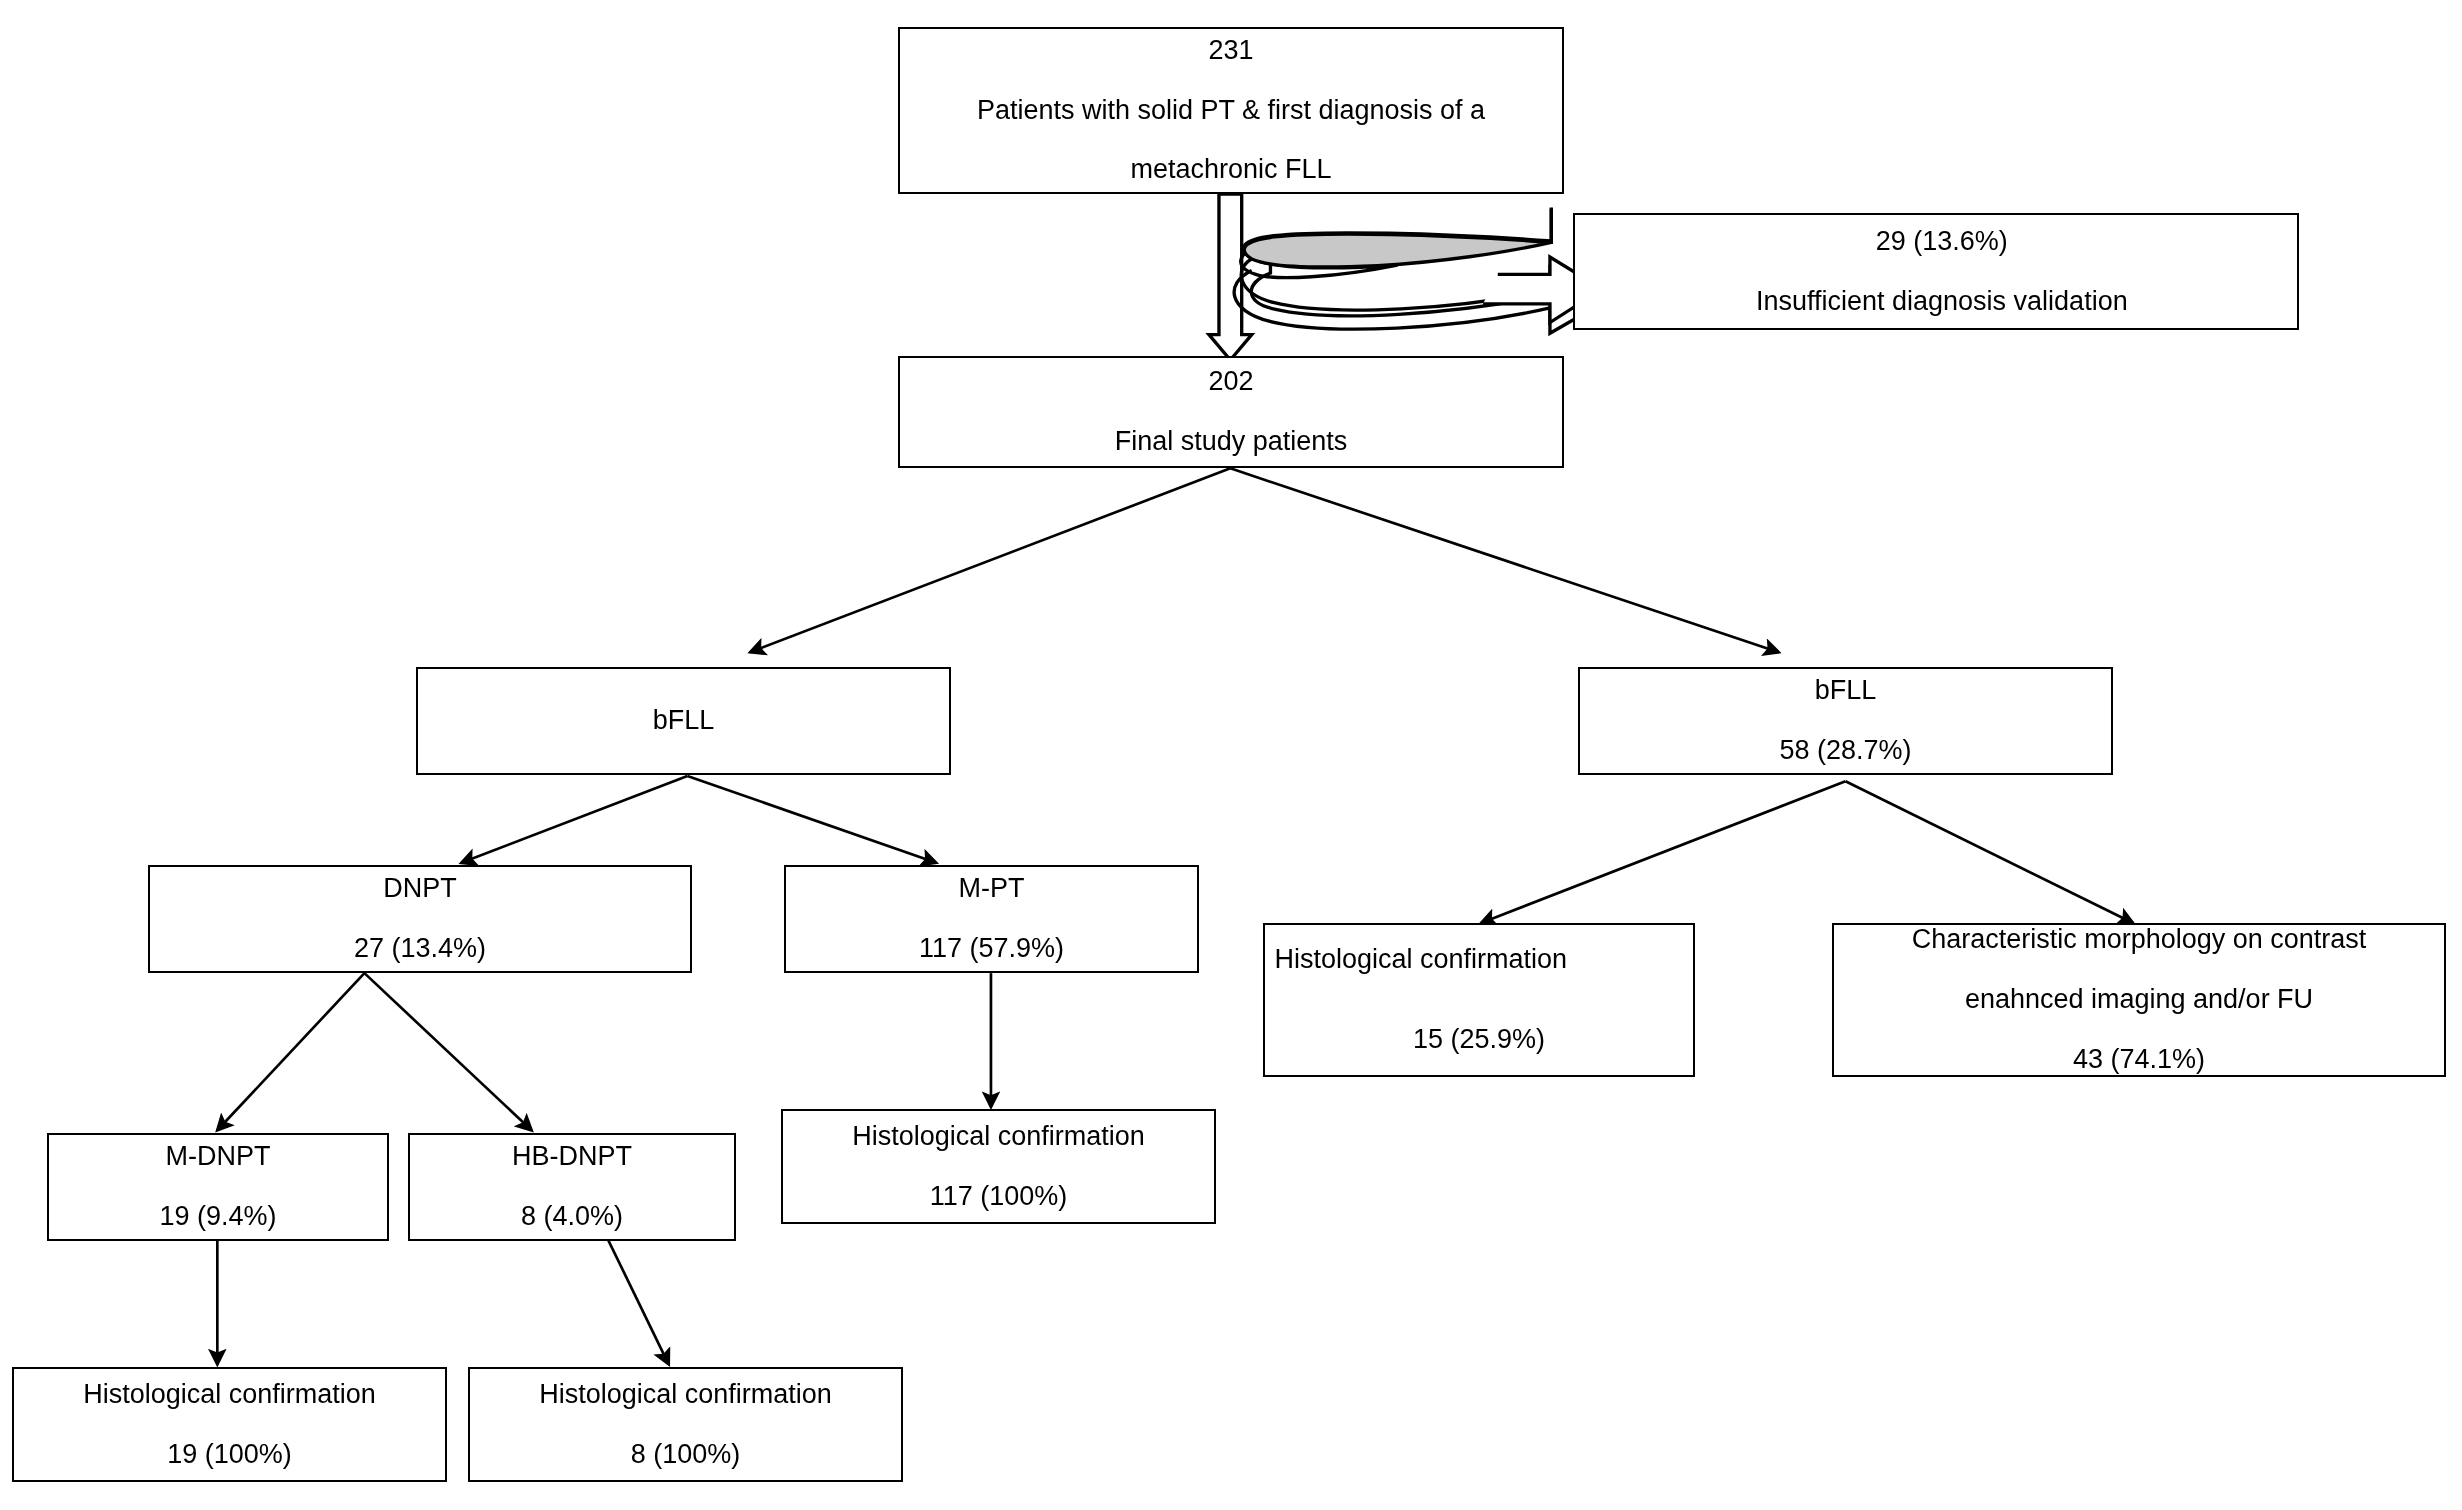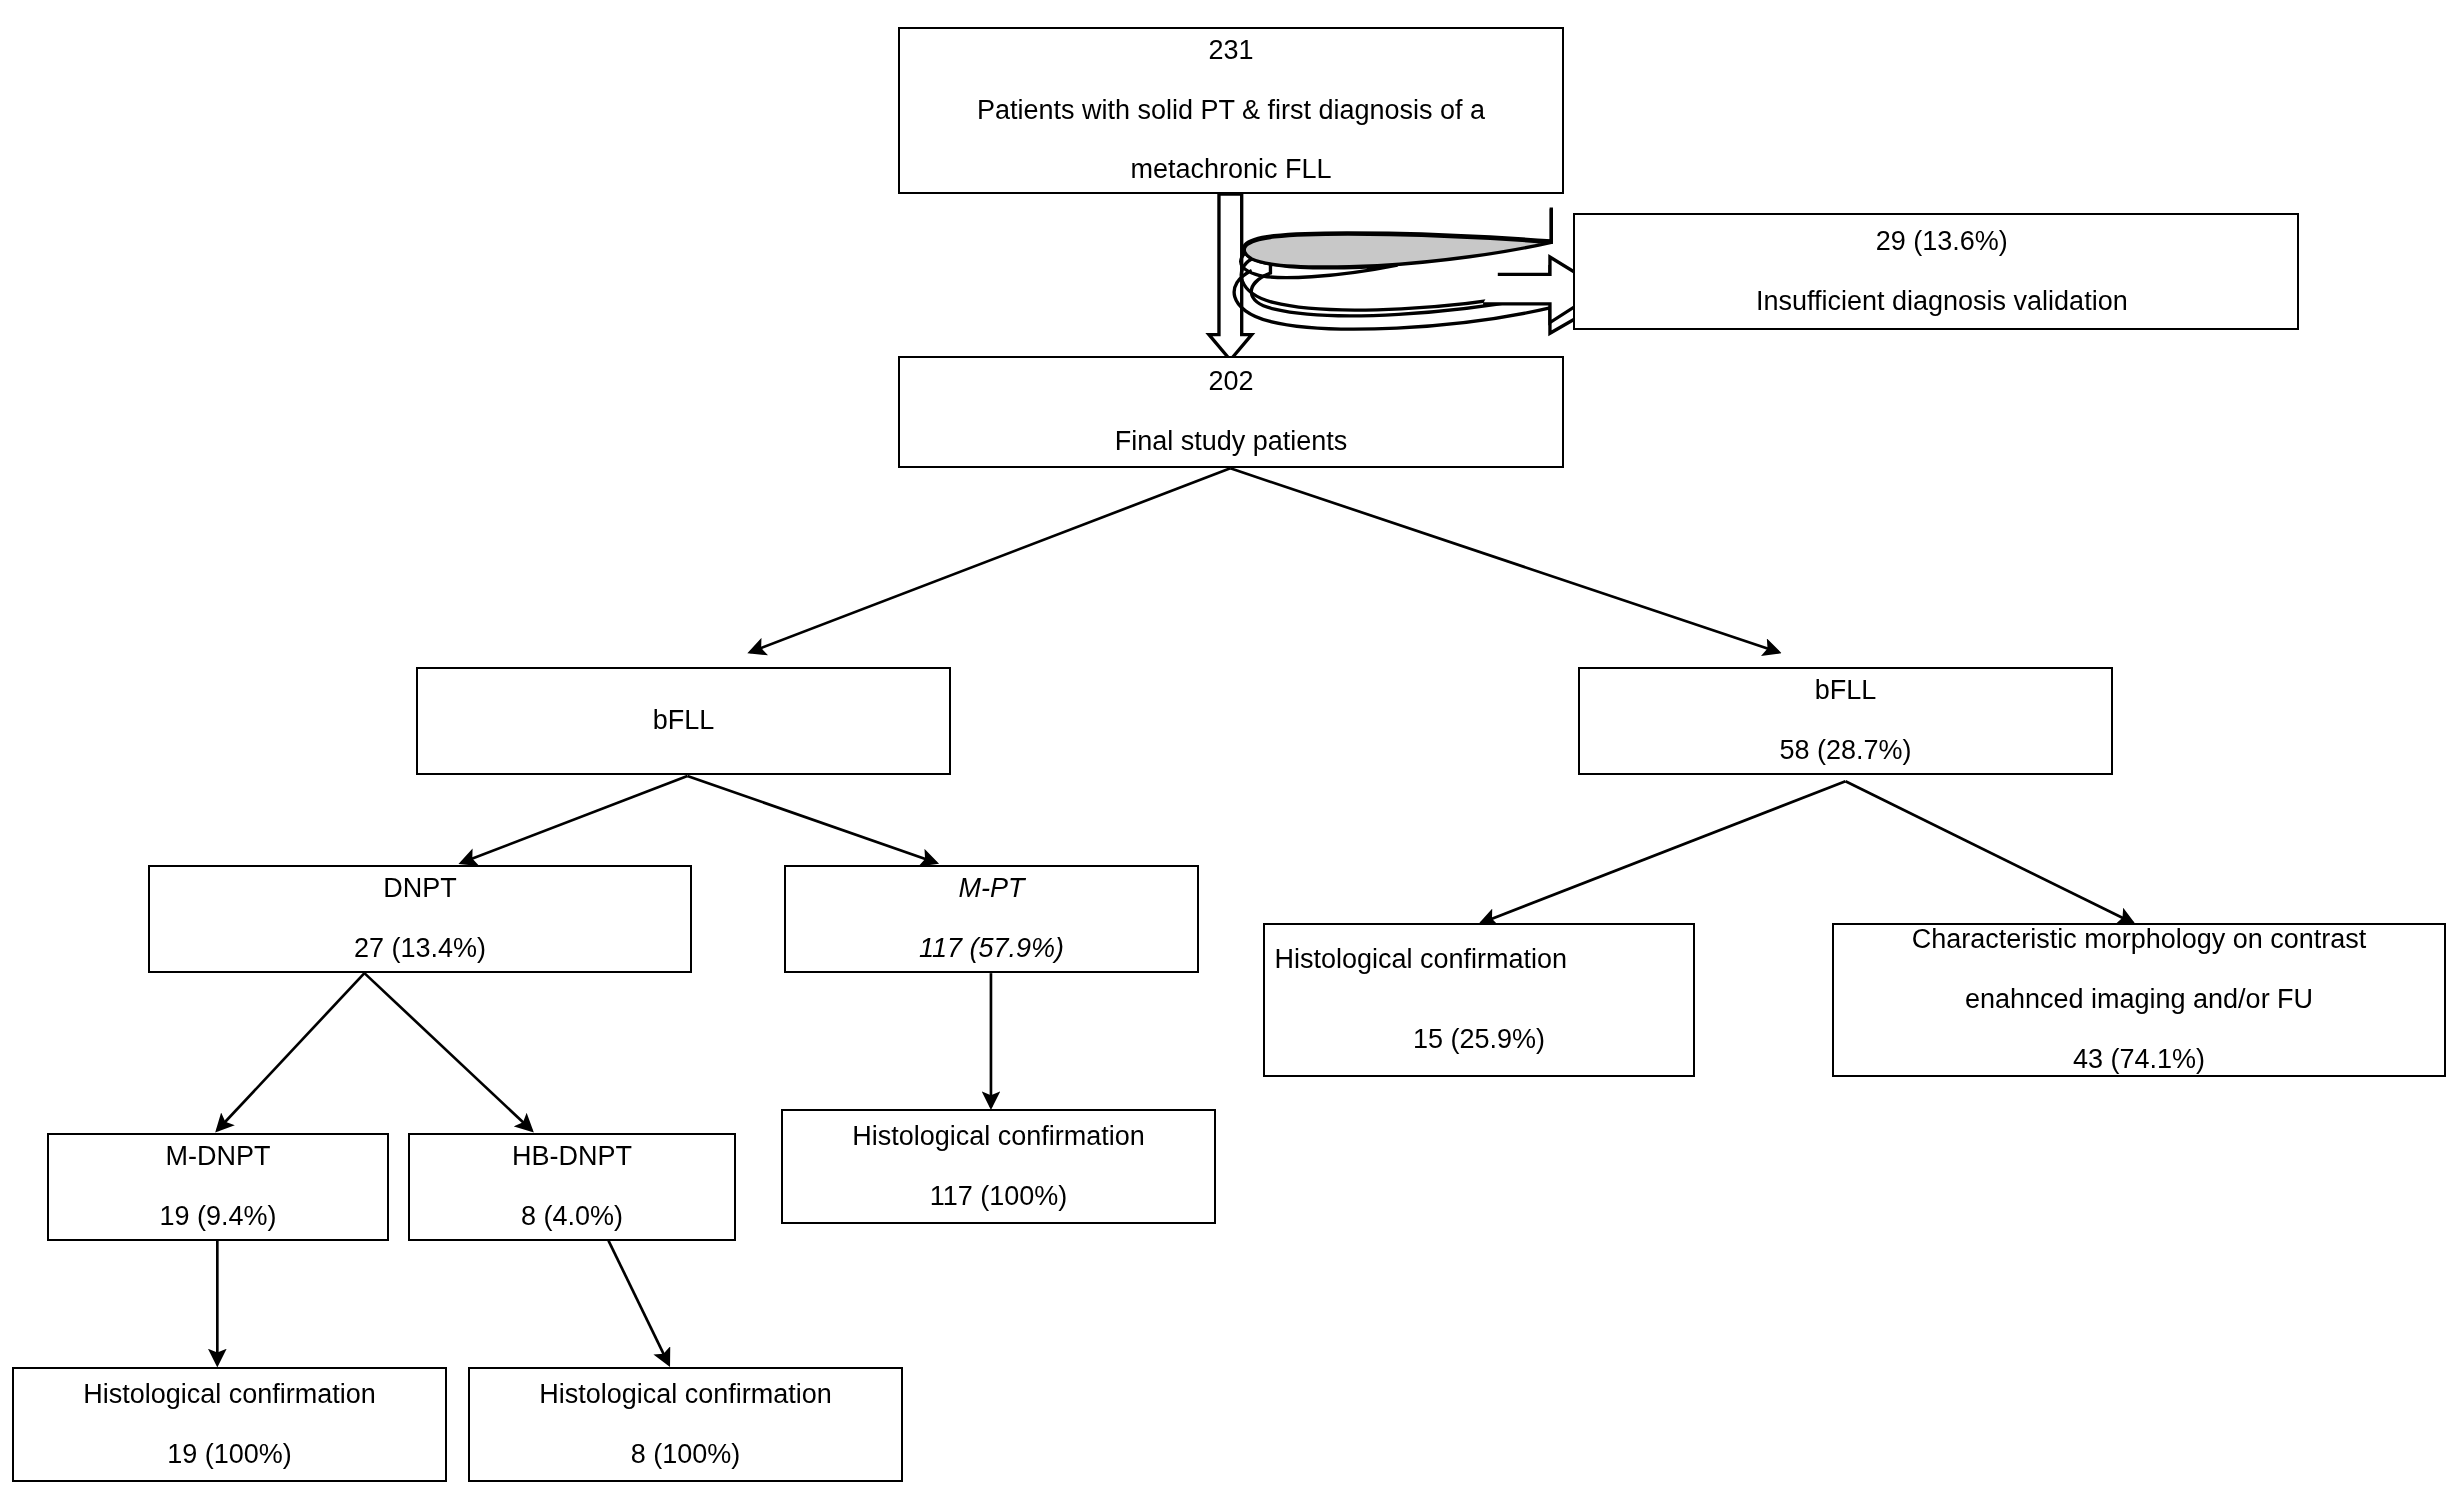--- a/index.html
+++ b/index.html
@@ -161,21 +161,21 @@
   <div class="flow-box" style="left:1578px; top:667px; width:535px; height:108px;">
     <span class="ln">bFLL</span>
     <span class="ln">58 (28.7%)</span>
   </div>
 
   <div class="flow-box" style="left:148px; top:865px; width:544px; height:108px;">
     <span class="ln">DNPT</span>
     <span class="ln">27 (13.4%)</span>
   </div>
 
-  <div class="flow-box" style="left:784px; top:865px; width:415px; height:108px;font-style:italic;">
+  <div class="flow-box" style="left:784px; top:865px; width:415px; height:108px;">
     <span class="ln">M-PT</span>
     <span class="ln">117 (57.9%)</span>
   </div>
 
   <div class="flow-box align-left pad-split" style="left:1263px; top:923px; width:432px; height:154px;">
     <span class="ln first">Histological confirmation</span>
     <span class="ln">15 (25.9%)</span>
   </div>
 
   <div class="flow-box" style="left:1832px; top:923px; width:614px; height:154px;">

